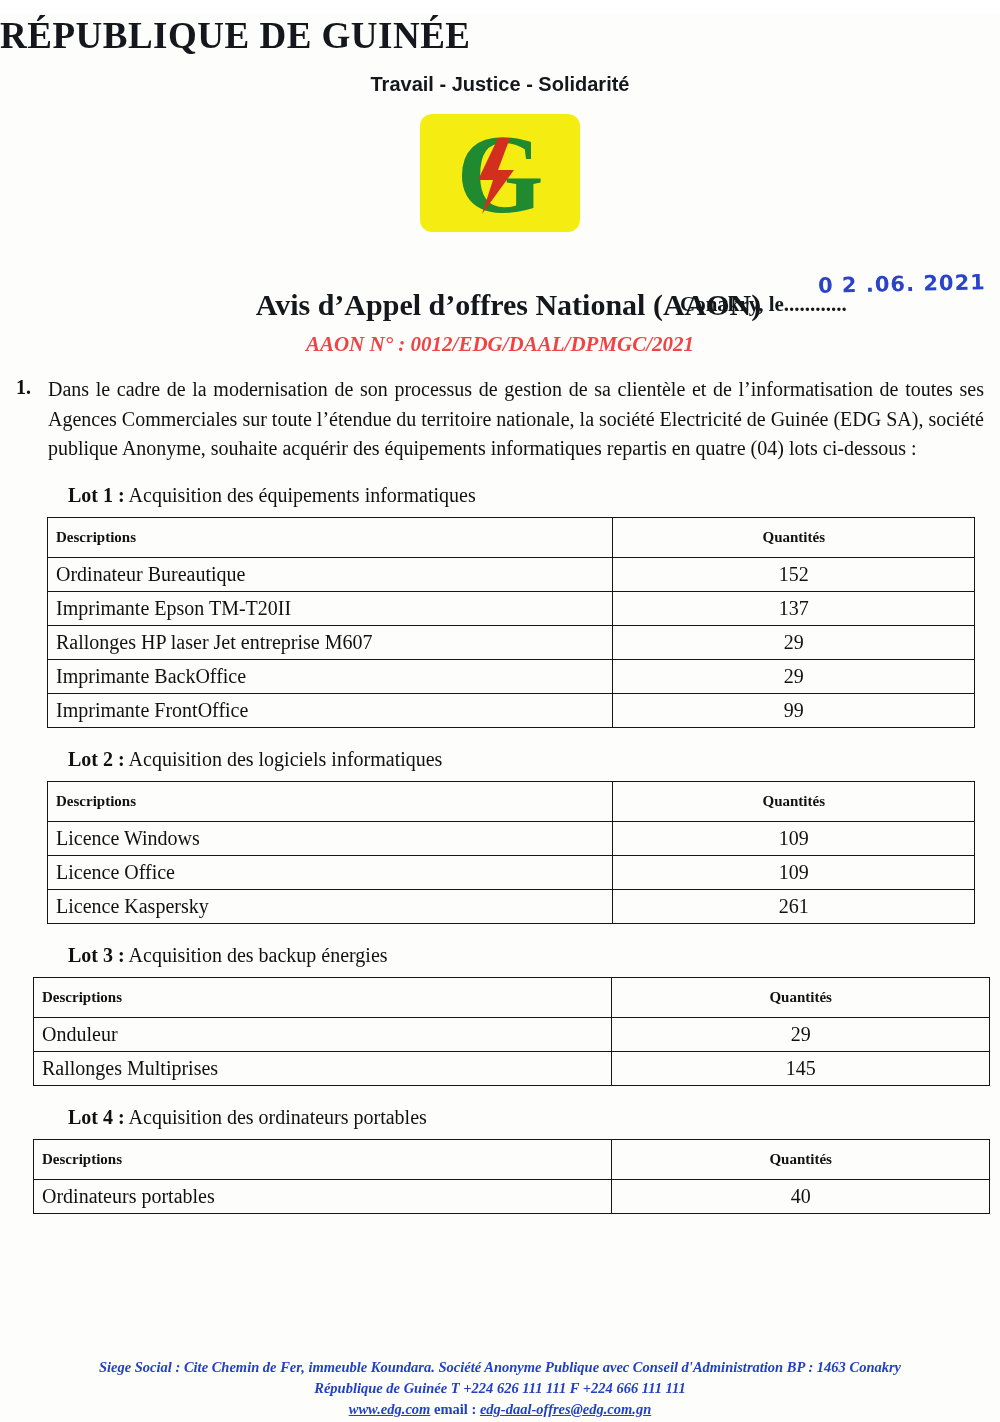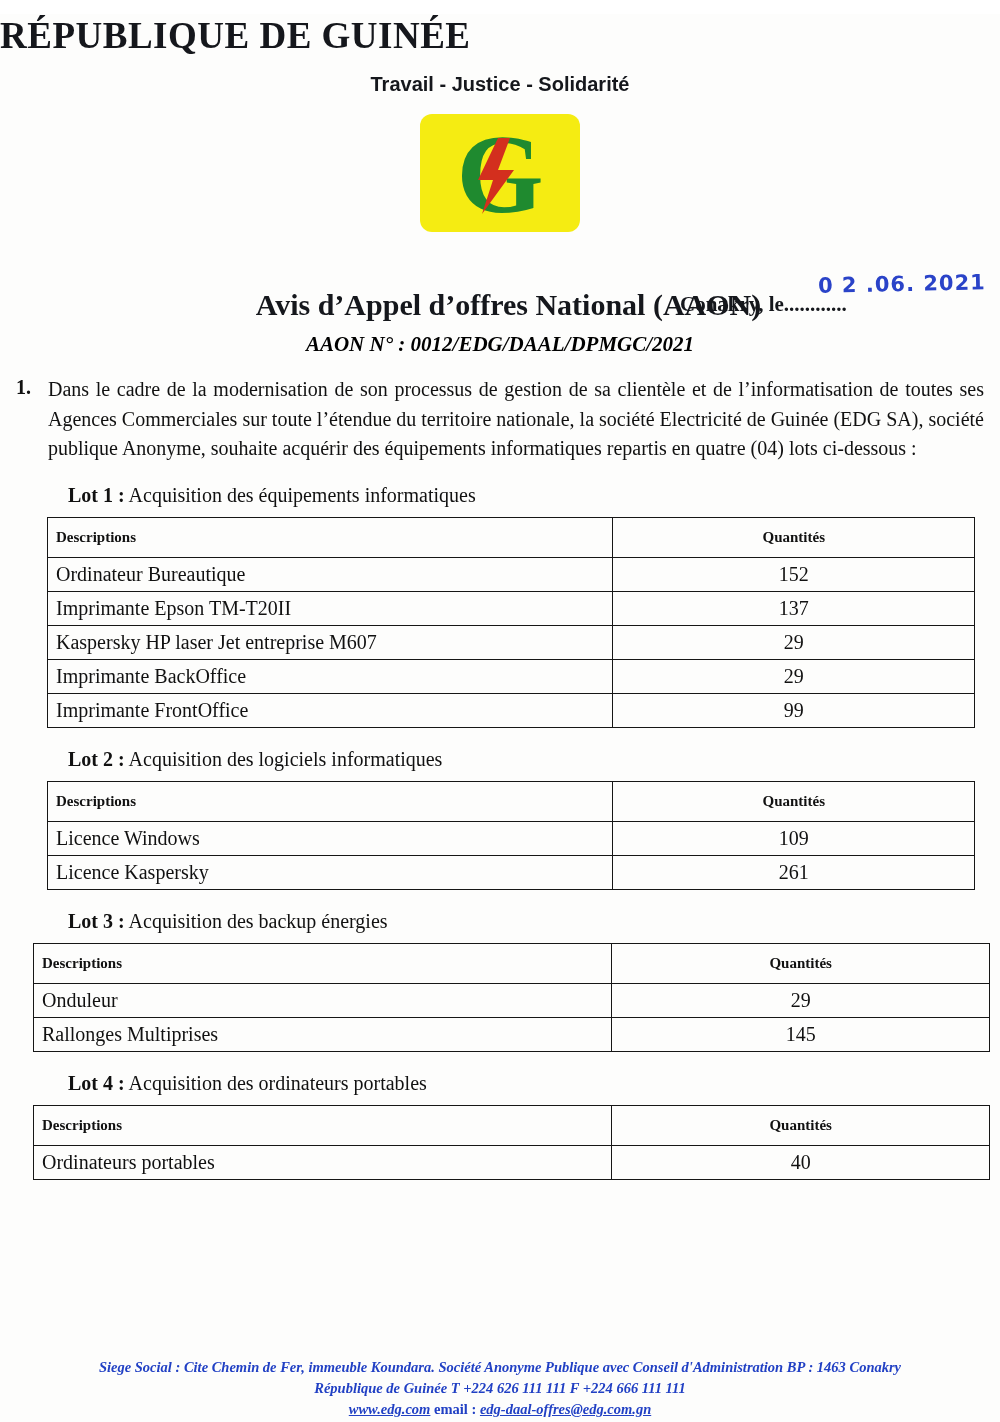--- a/index.html
+++ b/index.html
@@ -87,21 +87,21 @@
     margin-top: 56px;
     color: #15171c;
     padding-left: 17px;
   }
   .doc-ref {
     text-align: center;
     font-size: 21px;
     font-weight: bold;
     font-style: italic;
     margin-top: 10px;
-    color: #000000;
+    color: #ef4444;
   }
 
   
   .intro {
     display: flex;
     margin: 18px 16px 0 16px;
   }
   .intro-num {
     font-size: 20px;
     font-weight: bold;
@@ -211,21 +211,21 @@
       </tr>
       <tr>
         <td>Ordinateur Bureautique</td>
         <td class="qty">152</td>
       </tr>
       <tr>
         <td>Imprimante Epson TM-T20II</td>
         <td class="qty">137</td>
       </tr>
       <tr>
-        <td>Kaspersky HP laser Jet entreprise M607</td>
+        <td>Rallonges HP laser Jet entreprise M607</td>
         <td class="qty">29</td>
       </tr>
       <tr>
         <td>Imprimante BackOffice</td>
         <td class="qty">29</td>
       </tr>
       <tr>
         <td>Imprimante FrontOffice</td>
         <td class="qty">99</td>
       </tr>
@@ -245,20 +245,24 @@
       <tbody>
           <tr>
         <th>Descriptions</th>
         <th class="qty-head">Quantités</th>
       </tr>
       <tr>
         <td>Licence Windows</td>
         <td class="qty">109</td>
       </tr>
       <tr>
+        <td>Licence Office</td>
+        <td class="qty">109</td>
+      </tr>
+      <tr>
         <td>Licence Kaspersky</td>
         <td class="qty">261</td>
       </tr>
     </tbody>
       </table>
   </div>
 
   <div class="lot-heading">
     <span class="lot-label">Lot 3 :</span><span> Acquisition des backup énergies</span>
   </div>

